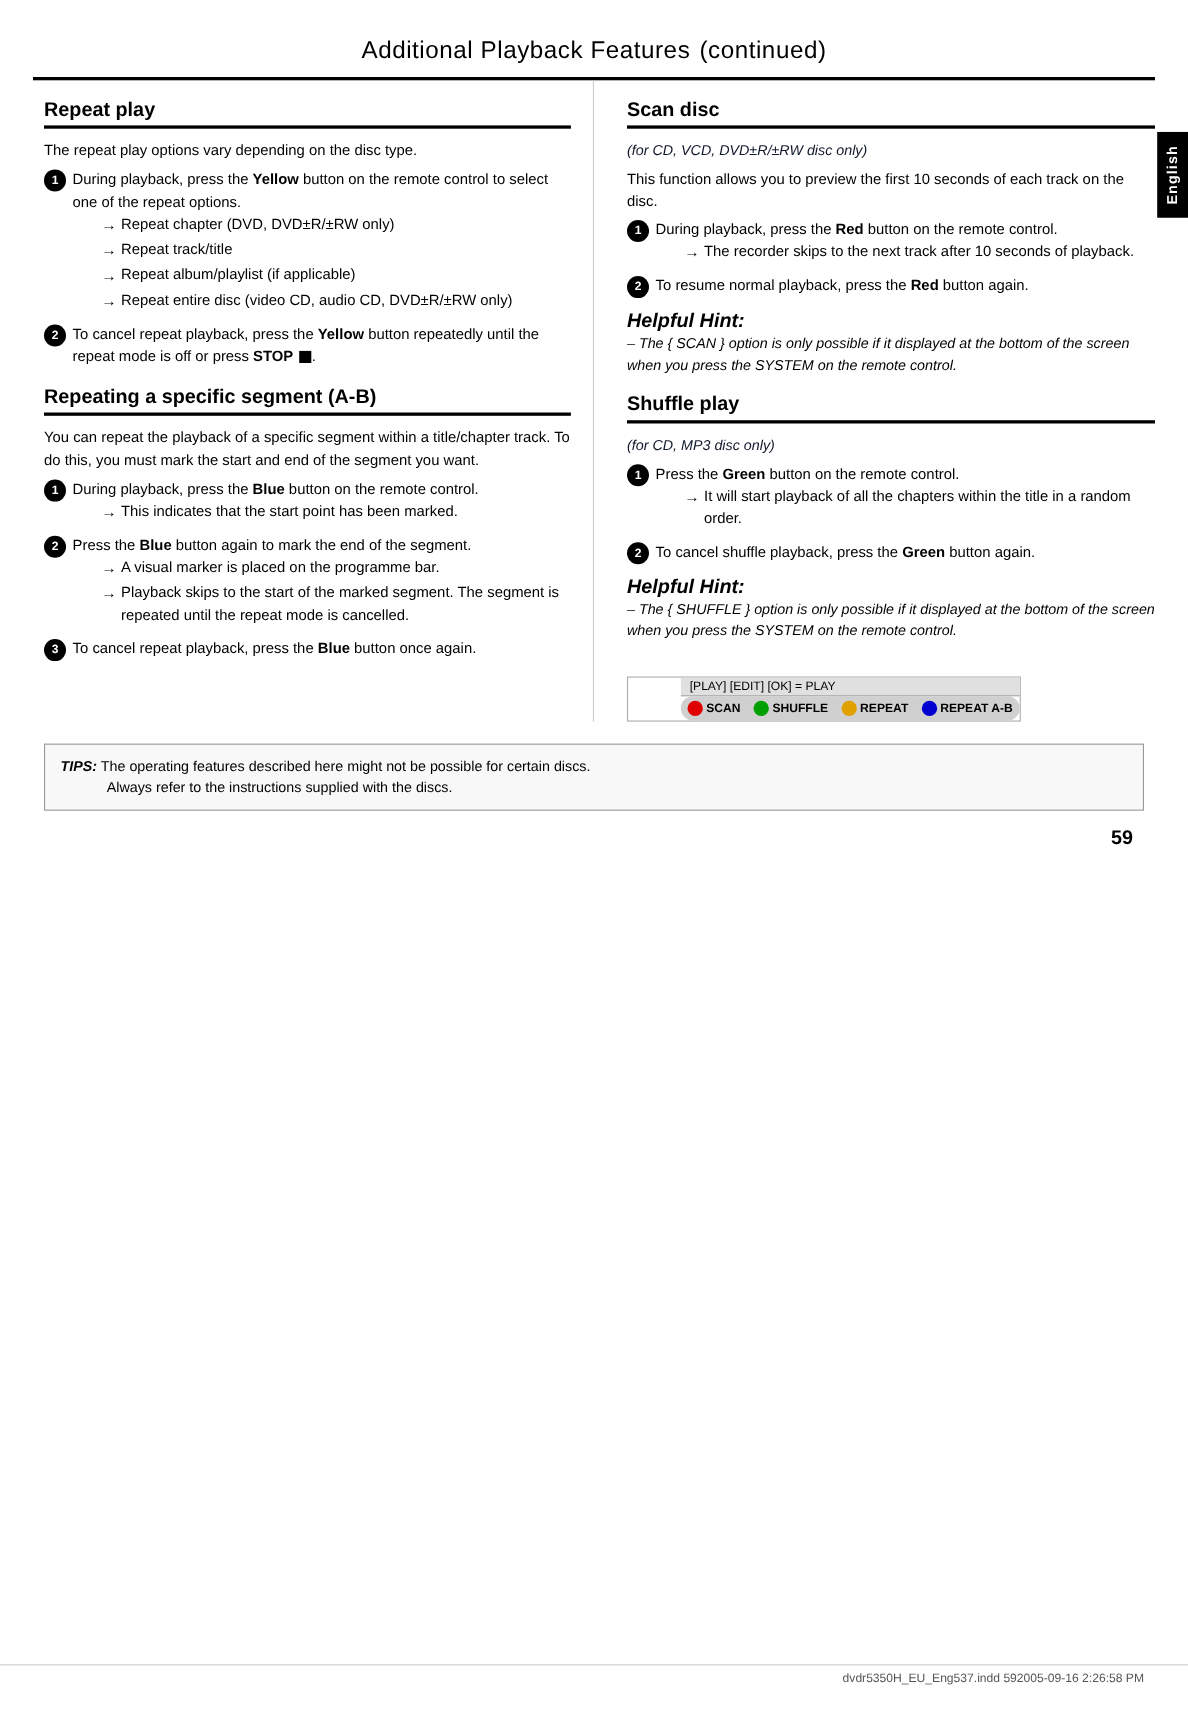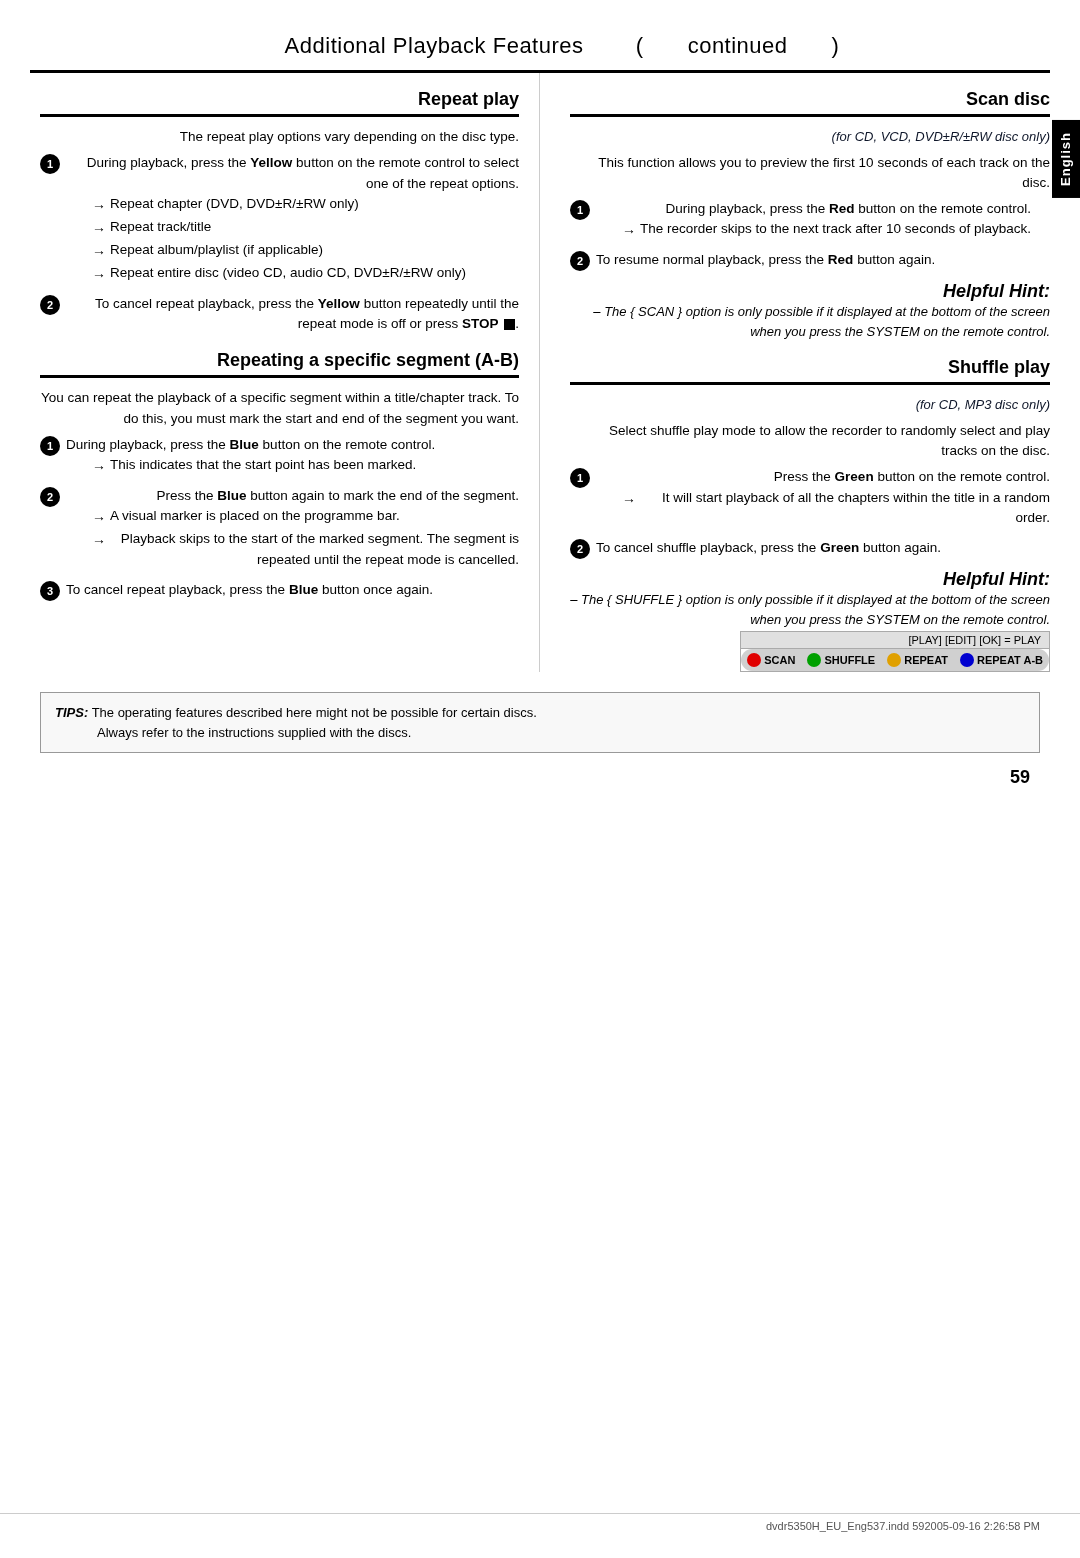--- a/index.html
+++ b/index.html
@@ -45,29 +45,27 @@
       margin: 0 30px;
     }
     .page-header h1 {
       font-size: 28px;
       font-weight: bold;
       letter-spacing: 0.5px;
     }
     .page-header h1 span {
       font-weight: normal;
       font-size: 22px;
-      margin-left: 44px;
     }
 
     
     .main-content {
       display: flex;
       padding: 0 30px 0 40px;
       gap: 10px;
-      text-align: right;
     }
 
     
     .left-col {
       width: 50%;
       padding-right: 20px;
       border-right: 1px solid #ccc;
     }
 
     
@@ -159,24 +157,25 @@
     }
 
     .helpful-hint-text {
       font-style: italic;
       font-size: 13px;
       line-height: 1.5;
     }
 
     
     .button-bar-container {
-      margin-top: 2px;
+      margin-top: 32px;
       border: 1px solid #aaa;
       display: inline-block;
       font-size: 11px;
+      padding-left: 48px;
     }
 
     .button-bar-top {
       background: #e0e0e0;
       padding: 2px 8px;
       font-size: 11px;
       border-bottom: 1px solid #aaa;
     }
 
     .button-bar-bottom {
@@ -374,21 +373,20 @@
 
         <div class="helpful-hint">
           <div class="helpful-hint-title">Helpful Hint:</div>
           <div class="helpful-hint-text">– The { SCAN } option is only possible if it displayed at the bottom of the screen when you press the SYSTEM on the remote control.</div>
         </div>
       </div>
 
       <div class="section">
         <div class="section-title">Shuffle play</div>
         <p class="section-subtitle">(for CD, MP3 disc only)</p>
-        <p>Select shuffle play mode to allow the recorder to randomly select and play tracks on the disc.</p>
 
         <div class="step">
           <div class="step-num">1</div>
           <div class="step-content">
             Press the <b>Green</b> button on the remote control.
             <div class="arrow-item">
                 <span class="arrow">→</span>
                 <span>It will start playback of all the chapters within the title in a random order.</span>
               </div>
           </div>

